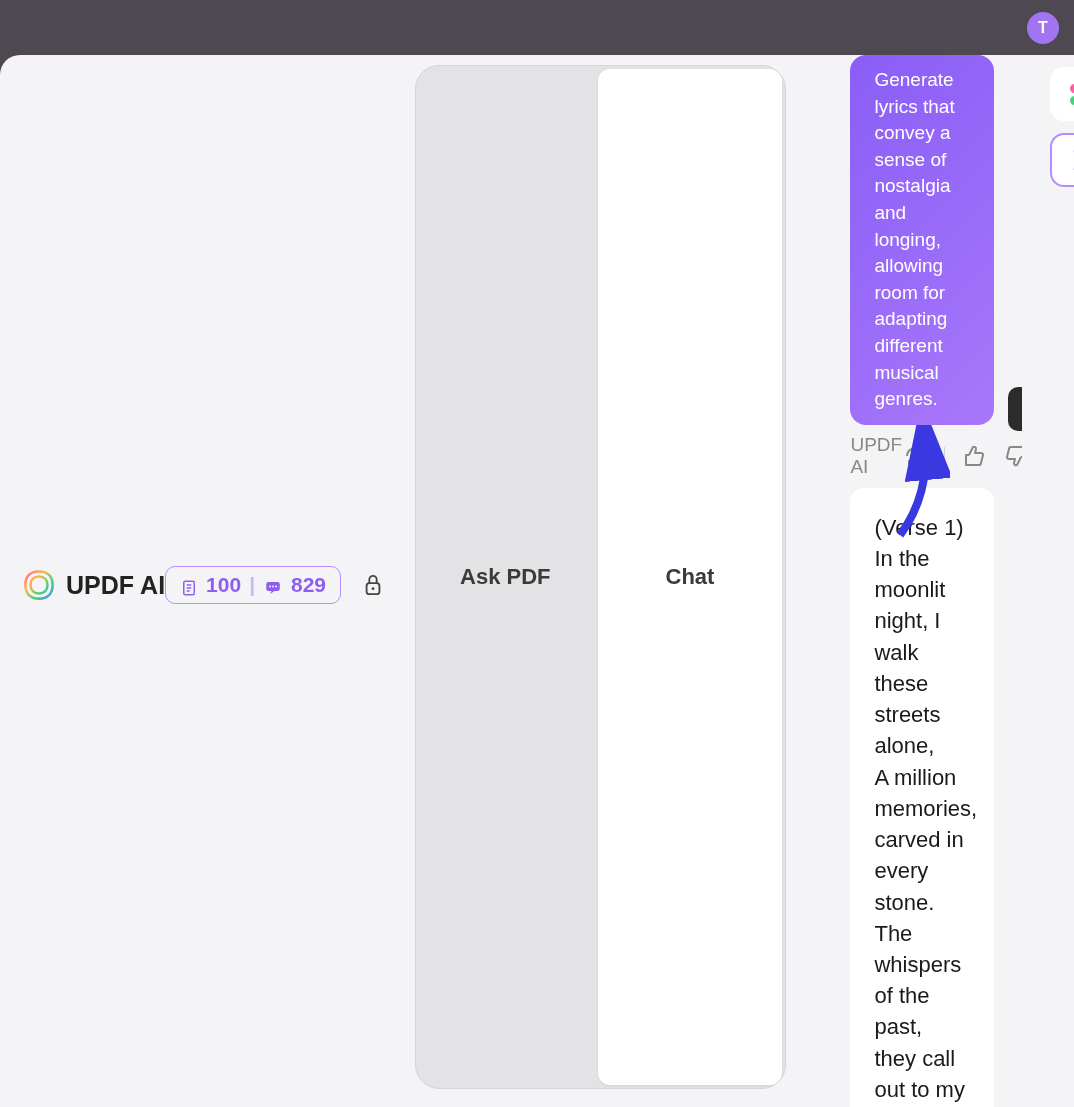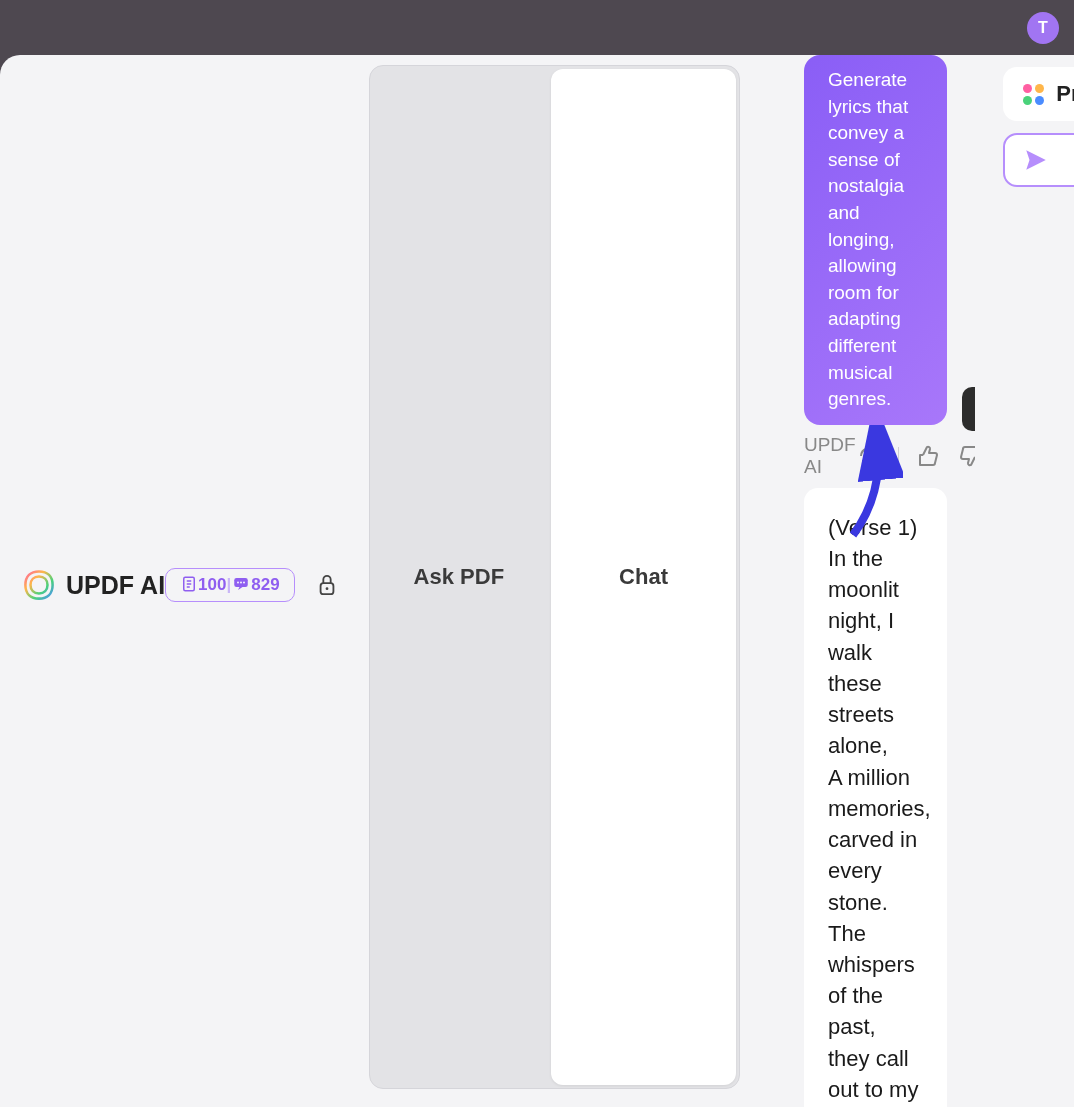--- a/index.html
+++ b/index.html
@@ -89,42 +89,43 @@
     font-size: 25px;
     font-weight: 700;
     color: #222;
   }
   .header-spacer { flex: 1; }
   .badge-box {
     border: 1.5px solid #b68efc;
     border-radius: 10px;
     padding: 6px 14px;
     display: flex;
-    align-items: flex-start;
+    align-items: flex-end;
+    gap: 8px;
     color: #8f5ef0;
     font-weight: 600;
-    font-size: 17px;
+    font-size: 21px;
   }
   .badge-sep { color: #c9b6f7; }
   .lock-btn {
     margin-left: 18px;
     width: 28px; height: 28px;
     display:flex;align-items:center;justify-content:center;
     color:#444;
     cursor:pointer;
   }
   .tabs-row {
     display: flex;
     justify-content: center;
     padding: 10px 0 18px 0;
   }
   .tab-group {
     display: flex;
     background: #e3e3e6;
-    border-radius: 14px;
+    border-radius: 24px;
     padding: 0;
     overflow: hidden;
     border: 1px solid #d5d5da;
   }
   .tab {
     padding: 12px 44px;
     font-size: 22px;
     font-weight: 600;
     color: #3a3a3a;
     cursor: pointer;

